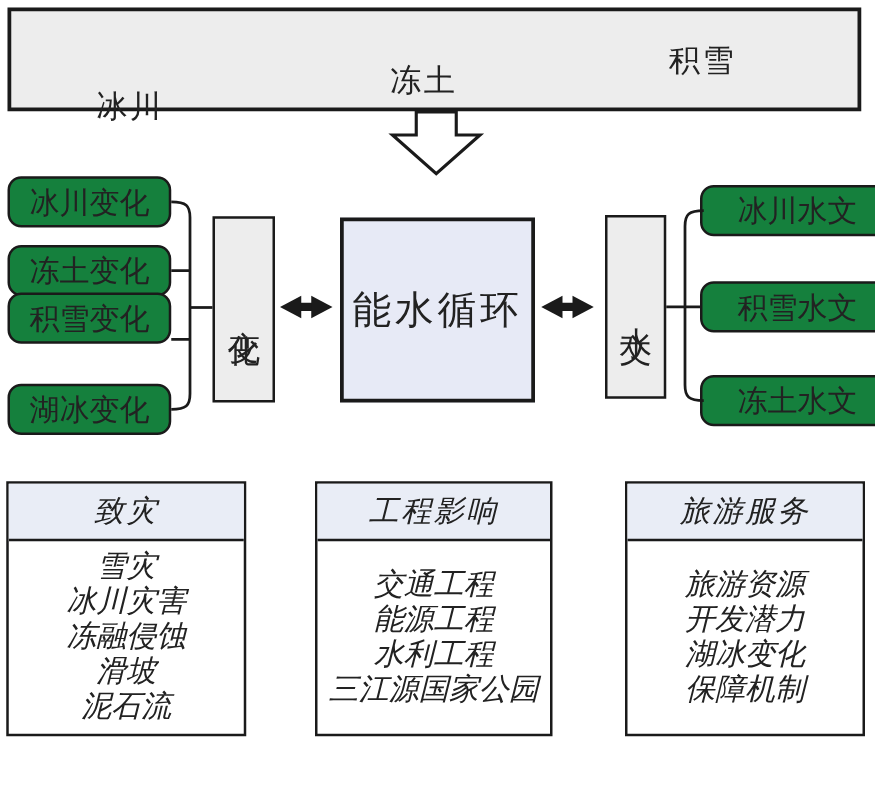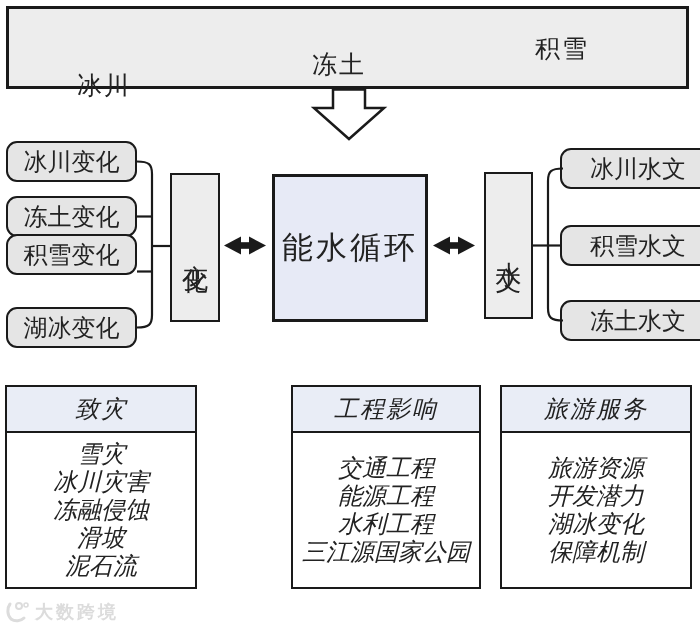--- a/index.html
+++ b/index.html
@@ -15,21 +15,21 @@
   }
   .top-banner .lbl{
     position:absolute;top:50%;transform:translate(-50%,-50%);
     font-size:25px;letter-spacing:2px;white-space:nowrap;
   }
   .lbl-1{left:95px;margin-top:37px;} .lbl-2{left:330px;margin-top:16px;} .lbl-3{left:553px;}
   
   svg.overlay{position:absolute;left:0;top:0;z-index:4;pointer-events:none;}
   
   .leaf{
-    position:absolute;width:131px;height:41px;background:#e5e5e5;
+    position:absolute;width:131px;height:41px;background:#15803d;
     border:2.5px solid #1a1a1a;border-radius:11px;box-sizing:border-box;
     display:flex;align-items:center;justify-content:center;
     font-size:24px;white-space:nowrap;z-index:2;
   }
   .leaf.l{left:6px;} .leaf.r{left:560px;width:156px;}
   .l1{top:141px;} .l2{top:196px;} .l3{top:234px;} .l4{top:307px;}
   .r1{top:148px;} .r2{top:225px;} .r3{top:300px;}
   
   .vhub{
     position:absolute;background:#ededed;border:2.5px solid #1a1a1a;
@@ -44,21 +44,21 @@
     position:absolute;left:272px;top:174px;width:156px;height:148px;
     background:#e7eaf6;border:3px solid #1a1a1a;box-sizing:border-box;
     display:flex;align-items:center;justify-content:center;
     font-size:31px;letter-spacing:3px;z-index:2;white-space:nowrap;
   }
   
   .panel{
     position:absolute;top:385px;height:204px;background:#fff;
     border:2.5px solid #1a1a1a;box-sizing:border-box;z-index:1;font-style:italic;
   }
-  .p1{left:5px;width:192px;} .p2{left:252px;width:190px;margin-left:39px;} .p3{left:500px;width:192px;}
+  .p1{left:5px;width:192px;} .p2{left:252px;width:190px;} .p3{left:500px;width:192px;}
   .panel .hd{
     height:46px;background:#e9edf6;border-bottom:2.5px solid #1a1a1a;
     box-sizing:border-box;display:flex;align-items:center;justify-content:center;
     font-size:24px;letter-spacing:2px;
   }
   .panel .bd{
     position:absolute;left:0;right:0;top:46px;bottom:0;
     display:flex;flex-direction:column;align-items:center;justify-content:center;
   }
   .panel .bd .it{font-size:24px;line-height:28px;white-space:nowrap;text-align:center;}
@@ -147,22 +147,14 @@
   <div class="panel p3">
     <div class="hd">旅游服务</div>
     <div class="bd">
       <div class="it">旅游资源</div>
       <div class="it">开发潜力</div>
       <div class="it">湖冰变化</div>
       <div class="it">保障机制</div>
     </div>
   </div>
 
-  <div class="watermark">
-    <svg width="24" height="22" viewBox="0 0 24 22">
-      <path d="M4,3 C1,7 1,14 5,18 C9,21 15,20 18,17" fill="none" stroke="#dcdcdc" stroke-width="3" stroke-linecap="round"></path>
-      <circle cx="13" cy="5" r="3" fill="none" stroke="#dcdcdc" stroke-width="2"></circle>
-      <circle cx="20" cy="4" r="2" fill="none" stroke="#dcdcdc" stroke-width="1.6"></circle>
-    </svg>
-    <span>大数跨境</span>
-  </div>
 
 </div>
 
 </body></html>

